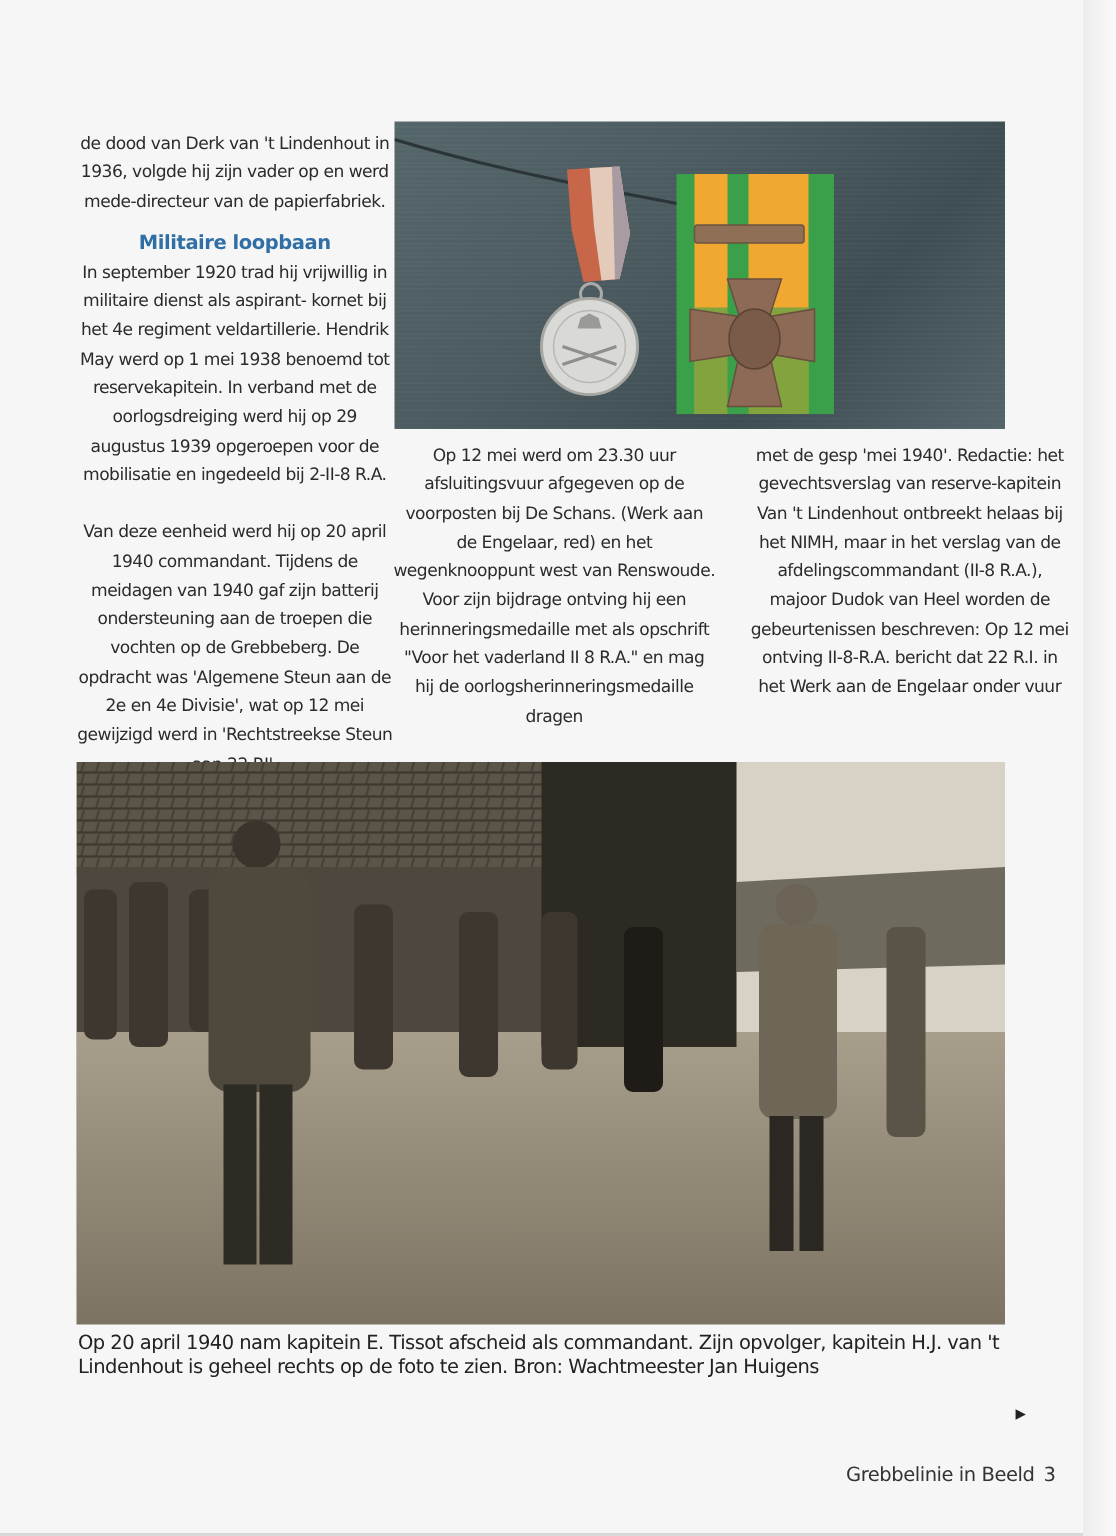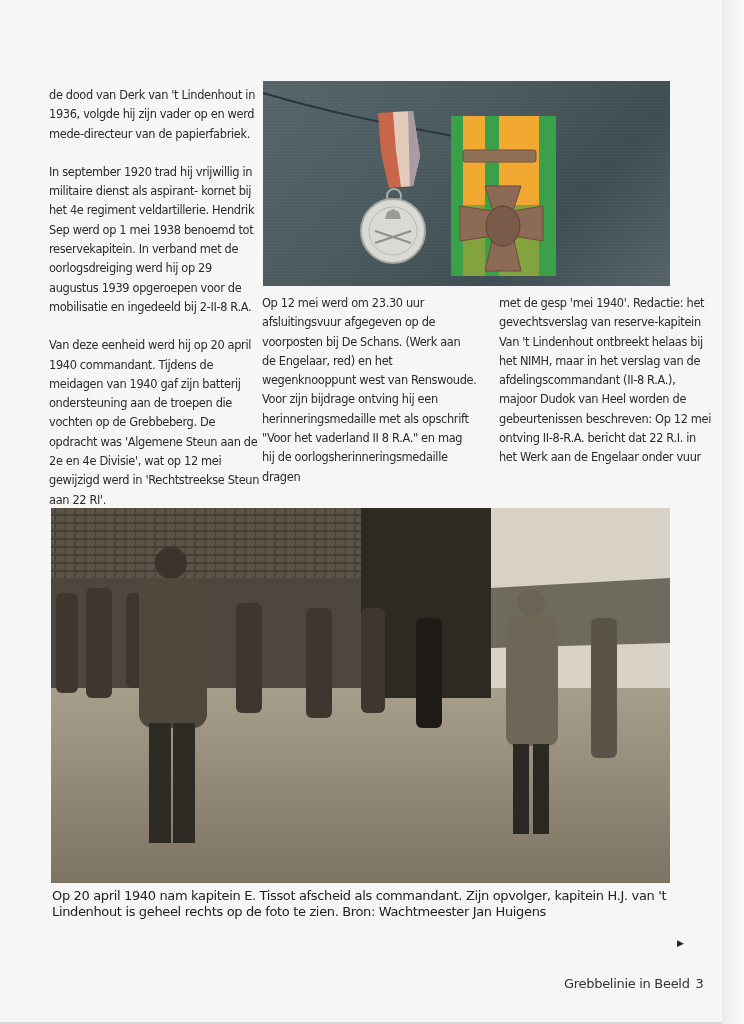--- a/index.html
+++ b/index.html
@@ -16,21 +16,21 @@
     .page-bottom {
       position: absolute; left: 0; bottom: 0; width: 722px; height: 2px; background: #d8d8d8;
     }
     .col {
       position: absolute;
       font-size: 11.4px;
       line-height: 19.3px;
       letter-spacing: -0.35px;
       color: #2b2b2b;
     }
-    .col p { margin: 0; }
+    .col p { margin: 0; text-align: center; }
     .col p + p { margin-top: 19px; }
     #col1 { left: 49px; top: 86px; width: 215px; }
     #col2 { left: 262px; top: 294px; width: 215px; }
     #col3 { left: 475px; top: 294px; width: 215px; margin-left: 24px; }
     .heading {
       font-weight: bold; color: #2f6fa6; font-size: 13px; letter-spacing: -0.3px;
       margin: 9px 0 0 0 !important;
       line-height: 19px;
     }
     .heading + p { margin-top: 0 !important; }
@@ -60,21 +60,22 @@
     .footer .num { margin-left: 6px; }
   </style>
 </head>
 <body>
 
 <div class="page-edge"></div>
 <div class="page-bottom"></div>
 
 <div class="col" id="col1">
   <p>de dood van Derk van 't Lindenhout in 1936, volgde hij zijn vader op en werd mede-directeur van de papierfabriek.</p>
-  <p>In september 1920 trad hij vrijwillig in militaire dienst als aspirant- kornet bij het 4e regiment veldartillerie. Hendrik Sep werd op 1 mei 1938 benoemd tot reservekapitein. In verband met de oorlogsdreiging werd hij op 29 augustus 1939 opgeroepen voor de mobilisatie en ingedeeld bij 2-II-8 R.A.</p>
+  <p class="heading">Militaire loopbaan</p>
+  <p>In september 1920 trad hij vrijwillig in militaire dienst als aspirant- kornet bij het 4e regiment veldartillerie. Hendrik May werd op 1 mei 1938 benoemd tot reservekapitein. In verband met de oorlogsdreiging werd hij op 29 augustus 1939 opgeroepen voor de mobilisatie en ingedeeld bij 2-II-8 R.A.</p>
   <p>Van deze eenheid werd hij op 20 april 1940 commandant. Tijdens de meidagen van 1940 gaf zijn batterij ondersteuning aan de troepen die vochten op de Grebbeberg. De opdracht was 'Algemene Steun aan de 2e en 4e Divisie', wat op 12 mei gewijzigd werd in 'Rechtstreekse Steun aan 22 RI'.</p>
 </div>
 
 <div class="medal-photo">
   <div class="stripe-texture"></div>
   <svg width="407" height="205" viewBox="0 0 407 205" style="position:absolute;left:0;top:0">
     <path d="M0 12 C 60 30, 120 42, 190 55" stroke="#2b3538" stroke-width="2" fill="none"></path>
     <g>
       <path d="M115 32 L150 30 L157 75 L150 105 L126 107 L118 72 Z" fill="#c8664a"></path>
       <path d="M130 31 L150 30 L157 75 L150 105 L138 106 L133 70 Z" fill="#e8dccc" opacity="0.85"></path>

